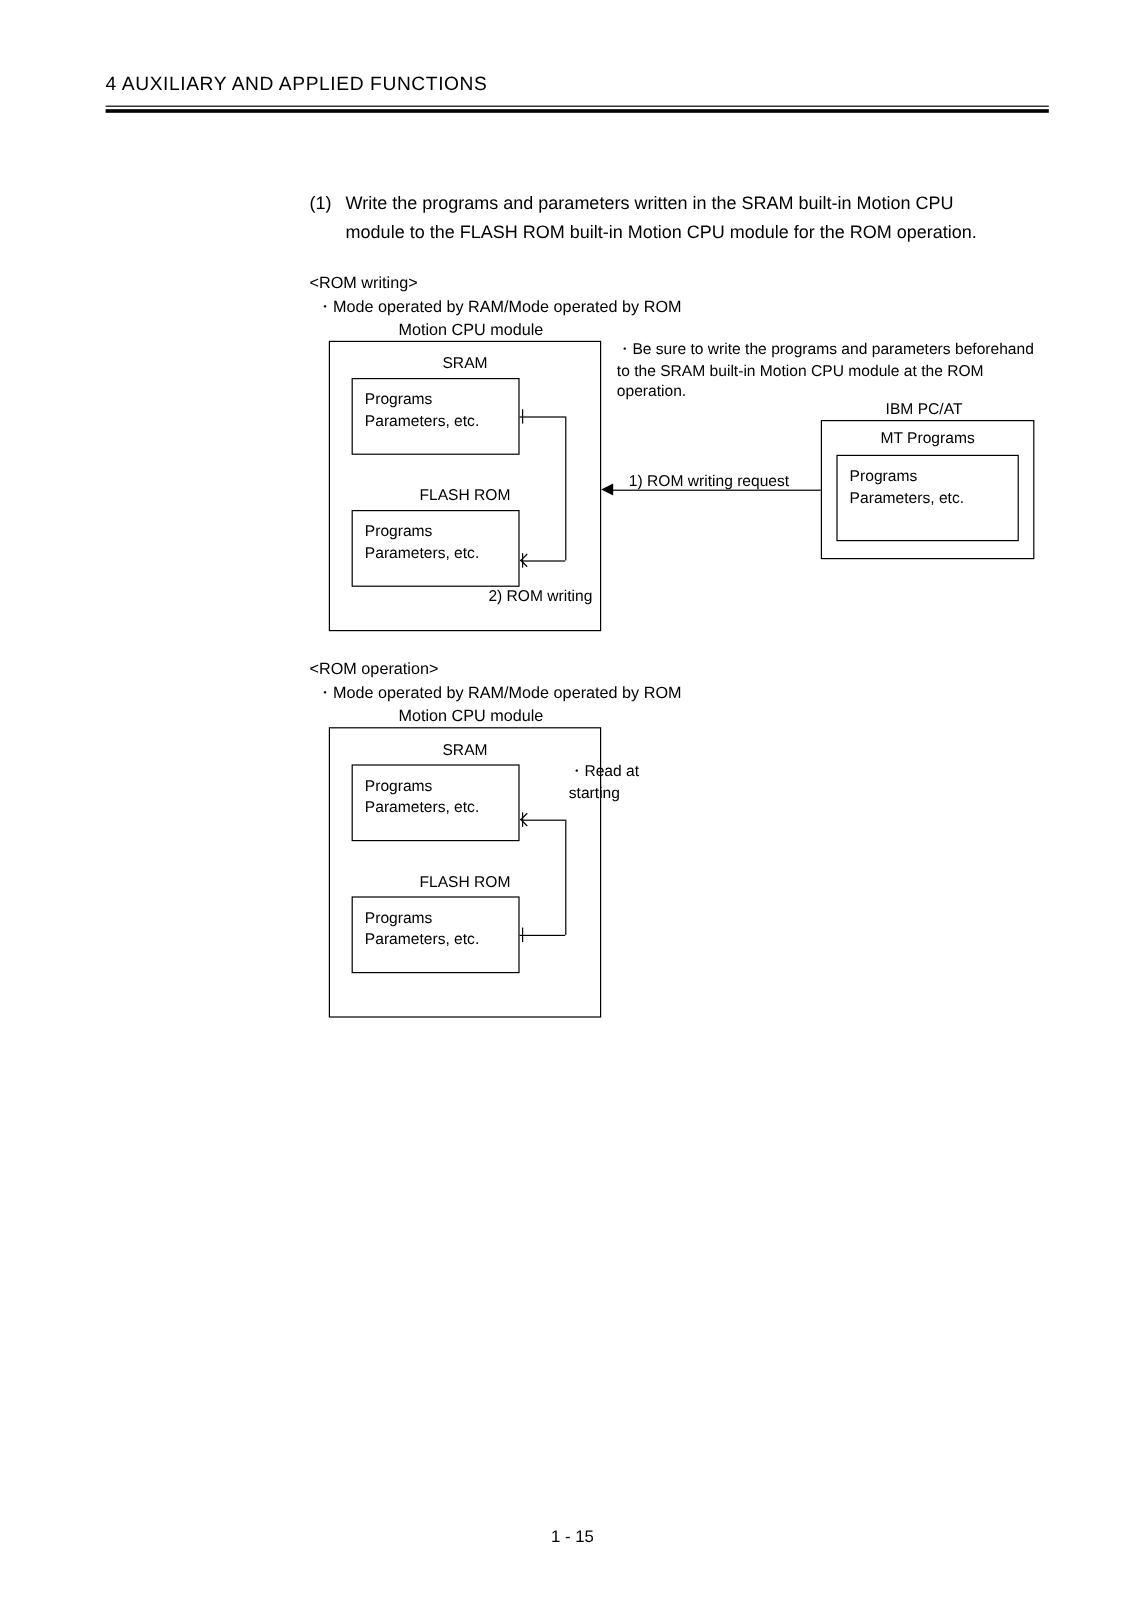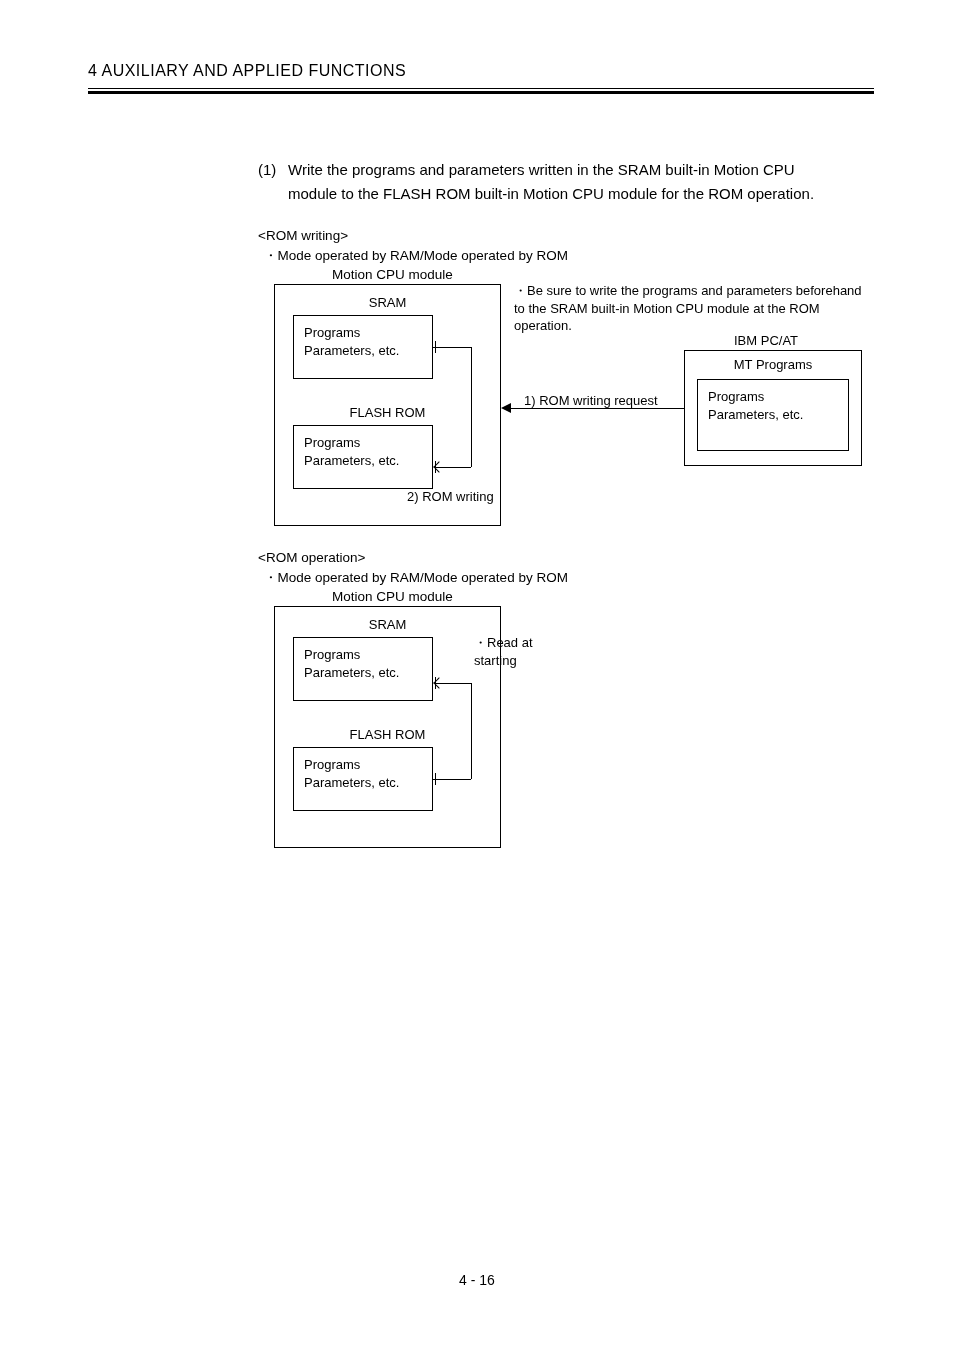--- a/index.html
+++ b/index.html
@@ -131,21 +131,21 @@
       <div class="vline" style="left:160px; top:56px; height:12px;"></div>
       <div class="hline" style="left:160px; top:182px; width:36px;"></div>
       <div class="arrow-open-left" style="left:160px; top:178px;"></div>
 
       <div class="vline" style="left:160px; top:176px; height:12px;"></div>
     </div>
     <div class="free-text" style="left:133px; top:204px;">2) ROM writing</div>
 
     <div class="free-text" style="left:240px; top:-2px; width:350px;">・<span>Be sure to write the programs and parameters beforehand to the SRAM built-in Motion CPU module at the ROM operation.</span></div>
 
-    <div class="free-text" style="left:460px; top:48px; width:120px; ">IBM PC/AT</div>
+    <div class="free-text" style="left:436px; top:48px; width:120px; text-align:center;">IBM PC/AT</div>
     <div class="box" style="left:410px; top:66px; width:178px; height:116px;">
       <div class="label-c" style="top:6px;">MT Programs</div>
       <div class="inner-box" style="left:12px; top:28px; width:152px; height:72px;">
         <span style="white-space:pre-line;">Programs
 Parameters, etc.</span>
       </div>
     </div>
 
     <div class="hline" style="left:231px; top:124px; width:179px;"></div>
     <div class="arrow-left" style="left:227px; top:119px;"></div>
@@ -173,13 +173,13 @@
       <div class="hline" style="left:158px; top:172px; width:38px;"></div>
       <div class="vline" style="left:160px; top:166px; height:12px;"></div>
       <div class="hline" style="left:160px; top:76px; width:36px;"></div>
       <div class="arrow-open-left" style="left:160px; top:72px;"></div>
       <div class="vline" style="left:160px; top:70px; height:12px;"></div>
     </div>
     <div class="free-text" style="left:200px; top:28px; width:70px;">・<span>Read at starting</span></div>
   </div>
 </div>
 
-<div class="page-num">4 - 16</div>
+<div class="page-num">1 - 15</div>
 
 </body></html>

